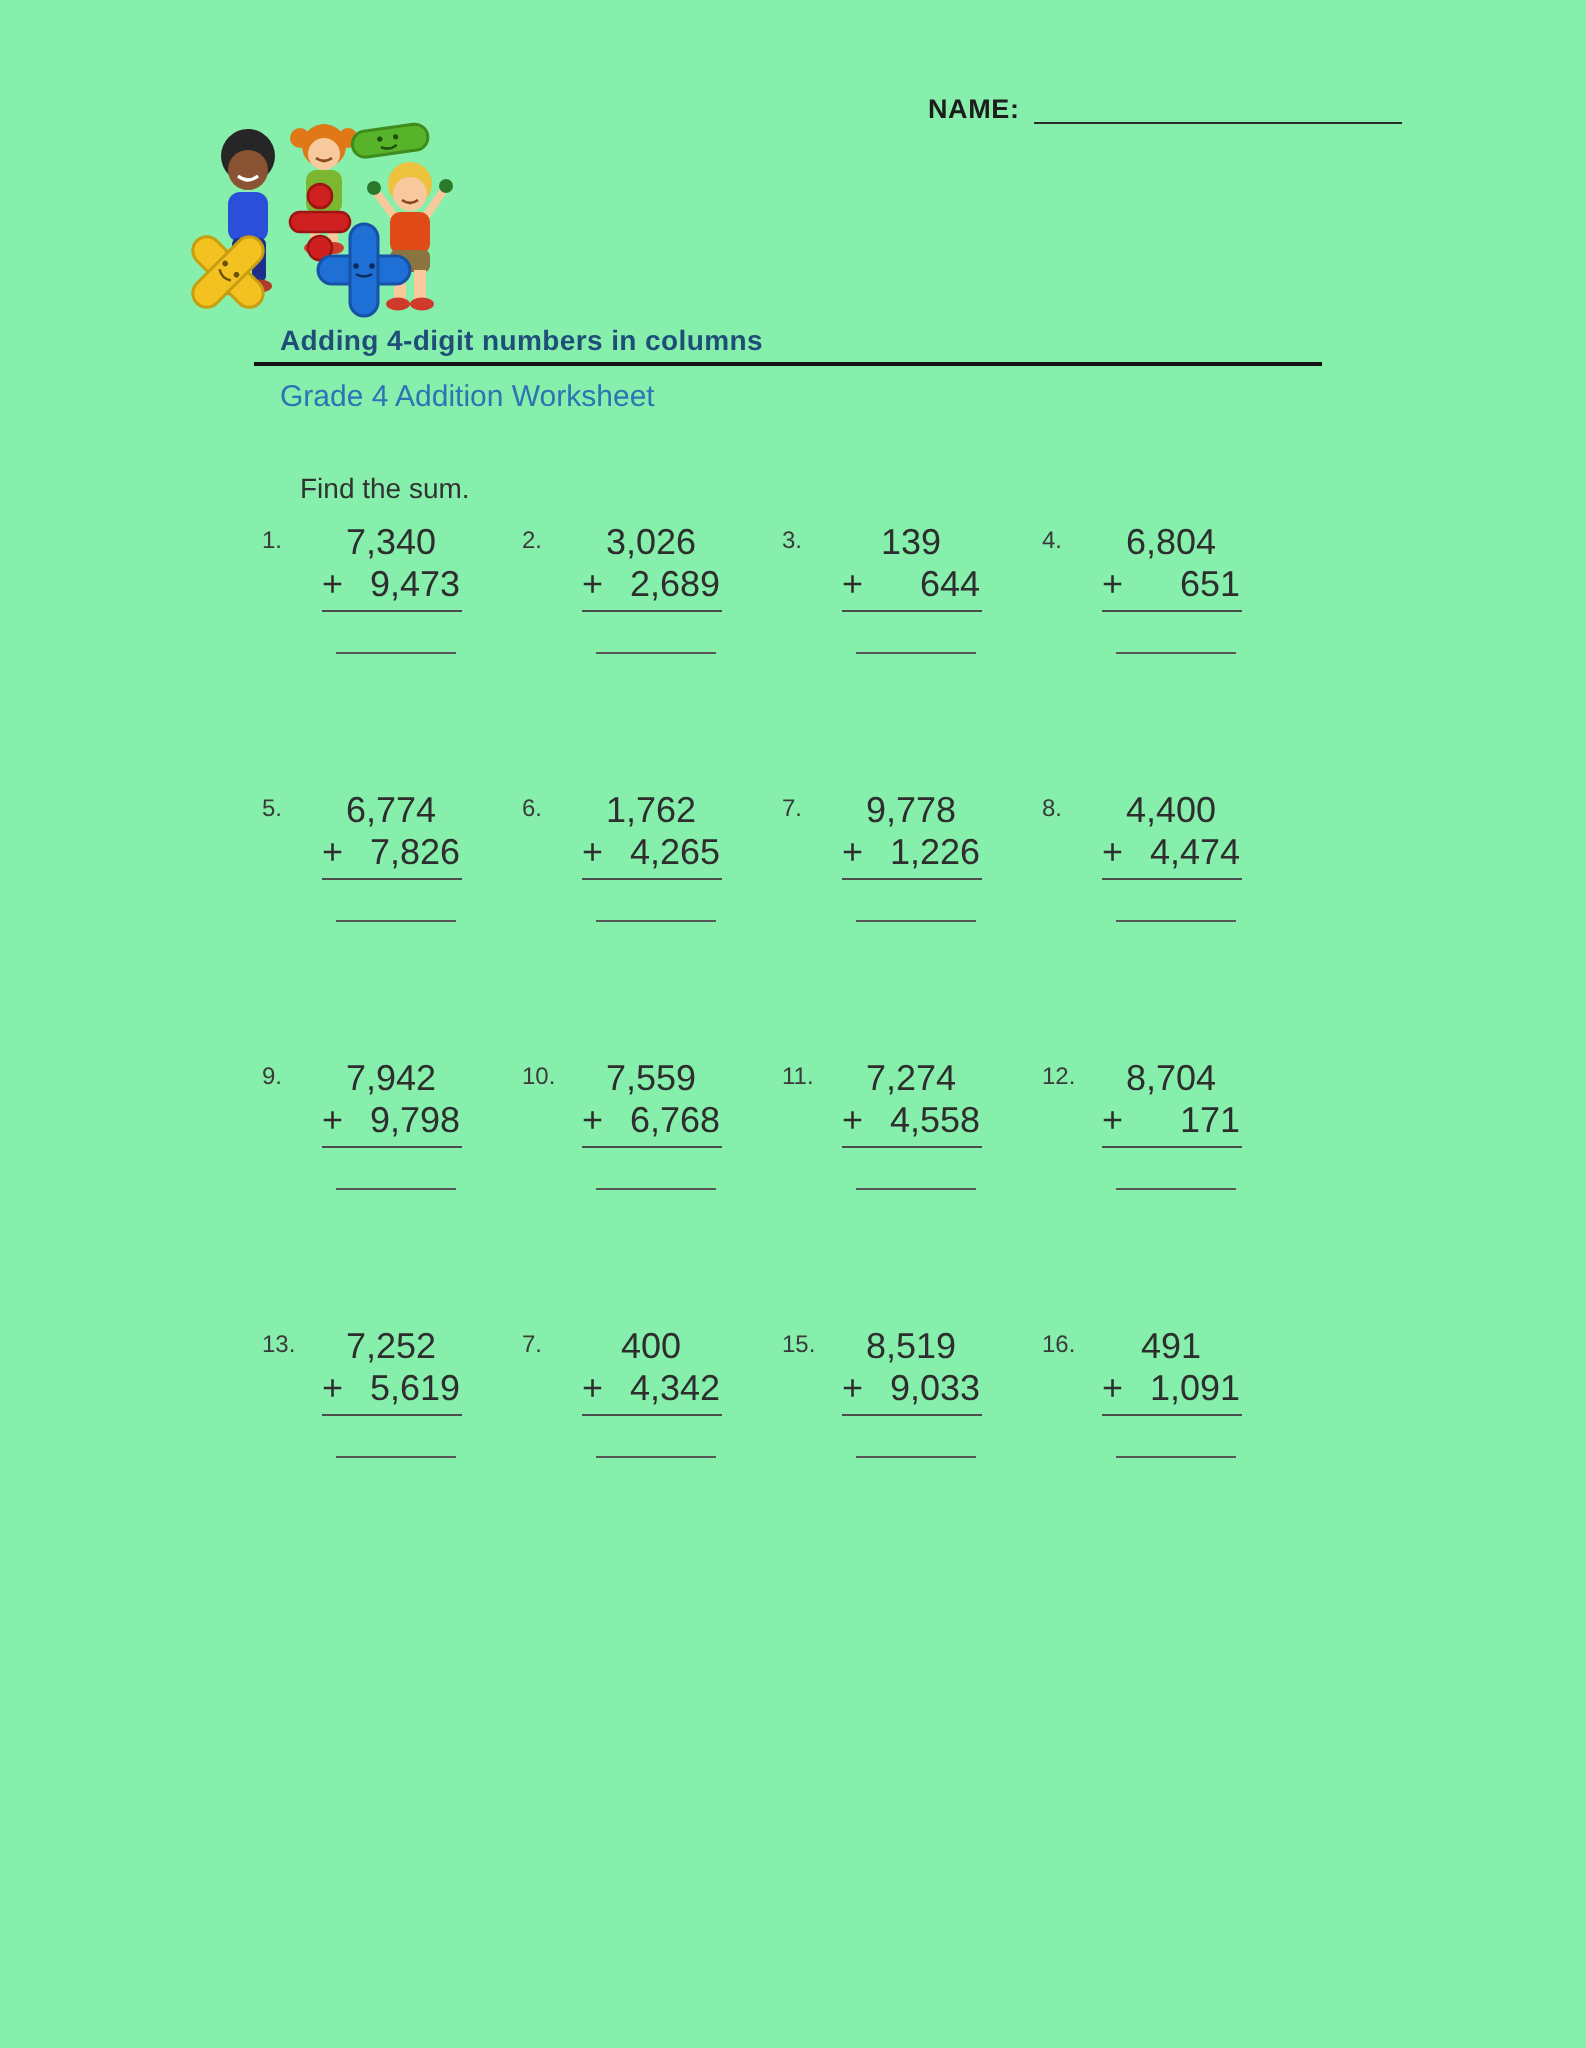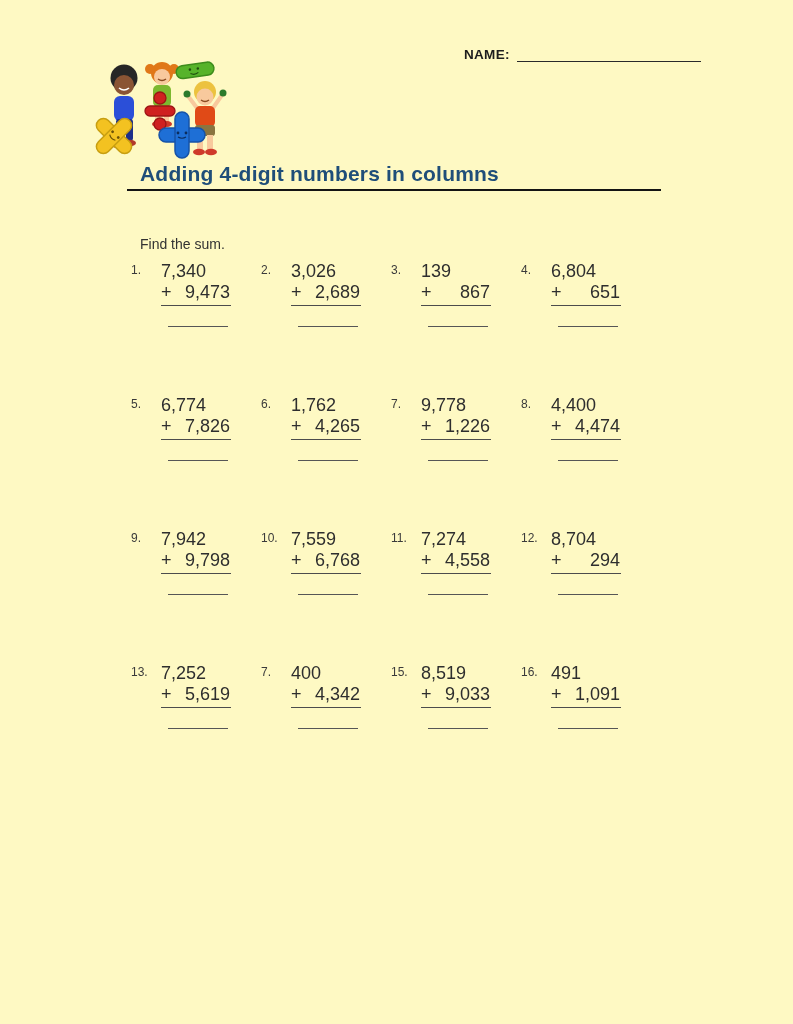--- a/index.html
+++ b/index.html
@@ -1,52 +1,52 @@
 <!DOCTYPE html>
 <html><head>
 <meta charset="utf-8">
 <style>
   html,body { margin:0; padding:0; background:#ffffff; }
   .page {
     position:relative;
     width:793px; height:1024px;
     margin:0 auto;
-    background:#fef9c3;
+    background:#86efac;
     font-family:"Liberation Sans", sans-serif;
     color:#333;
     overflow:hidden;
   }
 
   
   .name-row { position:absolute; left:464px; top:46px; display:flex; align-items:flex-end; }
   .name-label { font-size:13.5px; font-weight:700; color:#1d1d1d; letter-spacing:0.3px; }
   .name-line { display:inline-block; width:184px; height:15px; margin-left:7px;
                border-bottom:1.6px solid #2a2a2a; }
 
   
   .clipart { position:absolute; left:84px; top:56px; width:154px; height:108px; }
 
   
   .title-block { position:absolute; left:127px; top:162px; width:534px; }
-  .title { margin:0 0 0 13px; font-size:21px; font-weight:bold; color:#1f4e79; letter-spacing:0.2px; }
+  .title { margin:0 0 0 13px; font-size:14px; font-weight:bold; color:#1f4e79; letter-spacing:0.2px; }
   .title-rule { width:534px; border-bottom:2.5px solid #141414; margin-top:3px; }
   .subtitle { margin:7px 0 0 13px; font-size:15px; color:#2e74b5; }
 
   
-  .instruction { position:absolute; left:140px; top:236px; font-size:14px; color:#323232; }
+  .instruction { position:absolute; left:150px; top:236px; font-size:14px; color:#323232; }
 
   
   .grid {
     position:absolute; left:131px; top:261px;
     display:grid; grid-template-columns:repeat(4,130px); row-gap:38px;
   }
   .problem { display:flex; height:96px; }
   .pnum { width:22px; font-size:12px; color:#3a3a3a; padding-top:2px; }
   .pbody { margin-left:8px; width:70px; font-size:18px; color:#2e2e2e; }
-  .top-addend { text-align:left; line-height:21px; padding-right:1px; }
+  .top-addend { text-align:center; line-height:21px; padding-right:1px; }
   .second-row { display:flex; justify-content:space-between; line-height:21px;
                 border-bottom:1.6px solid #4c4c4c; padding-bottom:2px; padding-right:1px; }
   .answer-line { margin:20px 3px 0 7px; border-bottom:1.6px solid #565656; height:0; }
 </style>
 </head>
 <body>
 
 <div class="page">
 
   <div class="name-row">
@@ -124,20 +124,21 @@
         <circle cx="94" cy="77" r="1.4" fill="#0b2d5e"></circle>
         <circle cx="102" cy="77" r="1.4" fill="#0b2d5e"></circle>
         <path d="M94 81 q4 2.5 8 0" stroke="#0b2d5e" stroke-width="1.2" fill="none"></path>
       </g>
     </svg>
   </div>
 
   <div class="title-block">
     <h1 class="title">Adding 4-digit numbers in columns</h1>
     <div class="title-rule"></div>
+    <div class="subtitle">Grade 4 Addition Worksheet</div>
   </div>
 
   <div class="instruction">Find the sum.</div>
 
   <div class="grid">
   <div class="problem">
     <span class="pnum">1.</span>
     <div class="pbody">
       <div class="top-addend">7,340</div>
       <div class="second-row">
@@ -159,21 +160,21 @@
       <div class="answer-line"></div>
     </div>
   </div>
 
   <div class="problem">
     <span class="pnum">3.</span>
     <div class="pbody">
       <div class="top-addend">139</div>
       <div class="second-row">
         <span class="op">+</span>
-        <span class="bottom-addend">867</span>
+        <span class="bottom-addend">644</span>
       </div>
       <div class="answer-line"></div>
     </div>
   </div>
 
   <div class="problem">
     <span class="pnum">4.</span>
     <div class="pbody">
       <div class="top-addend">6,804</div>
       <div class="second-row">
@@ -267,21 +268,21 @@
       <div class="answer-line"></div>
     </div>
   </div>
 
   <div class="problem">
     <span class="pnum">12.</span>
     <div class="pbody">
       <div class="top-addend">8,704</div>
       <div class="second-row">
         <span class="op">+</span>
-        <span class="bottom-addend">294</span>
+        <span class="bottom-addend">171</span>
       </div>
       <div class="answer-line"></div>
     </div>
   </div>
 
   <div class="problem">
     <span class="pnum">13.</span>
     <div class="pbody">
       <div class="top-addend">7,252</div>
       <div class="second-row">

